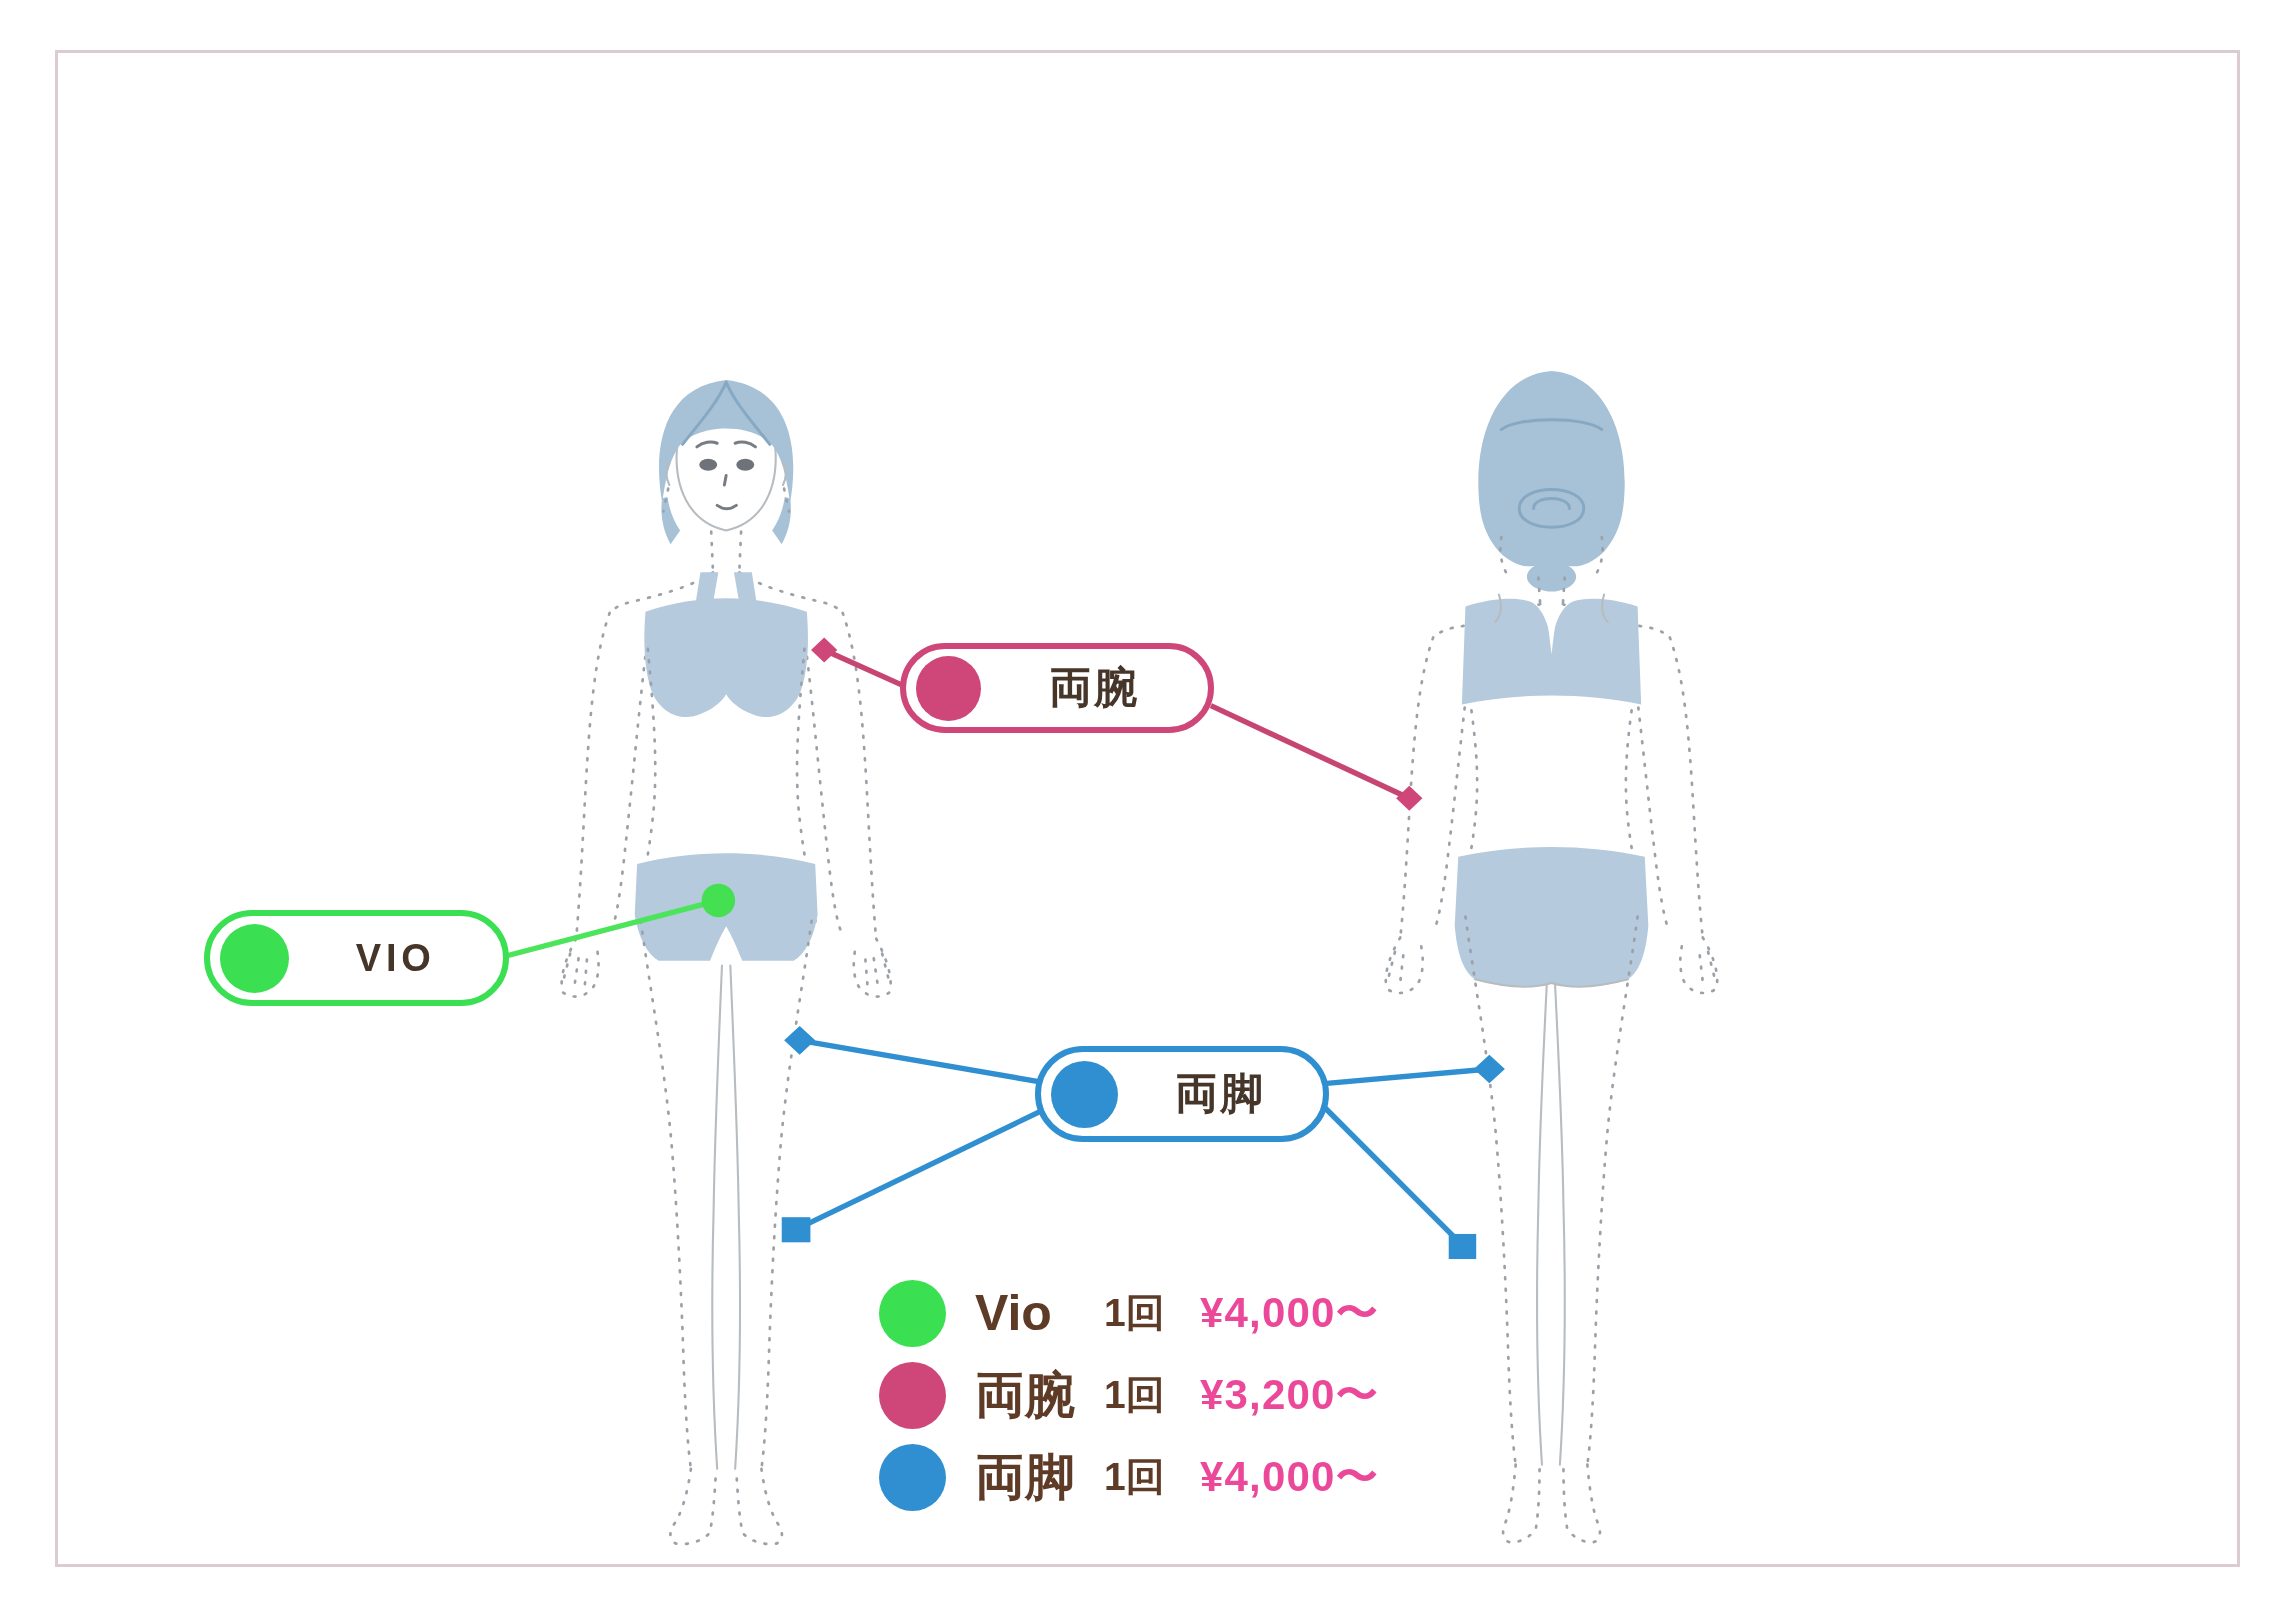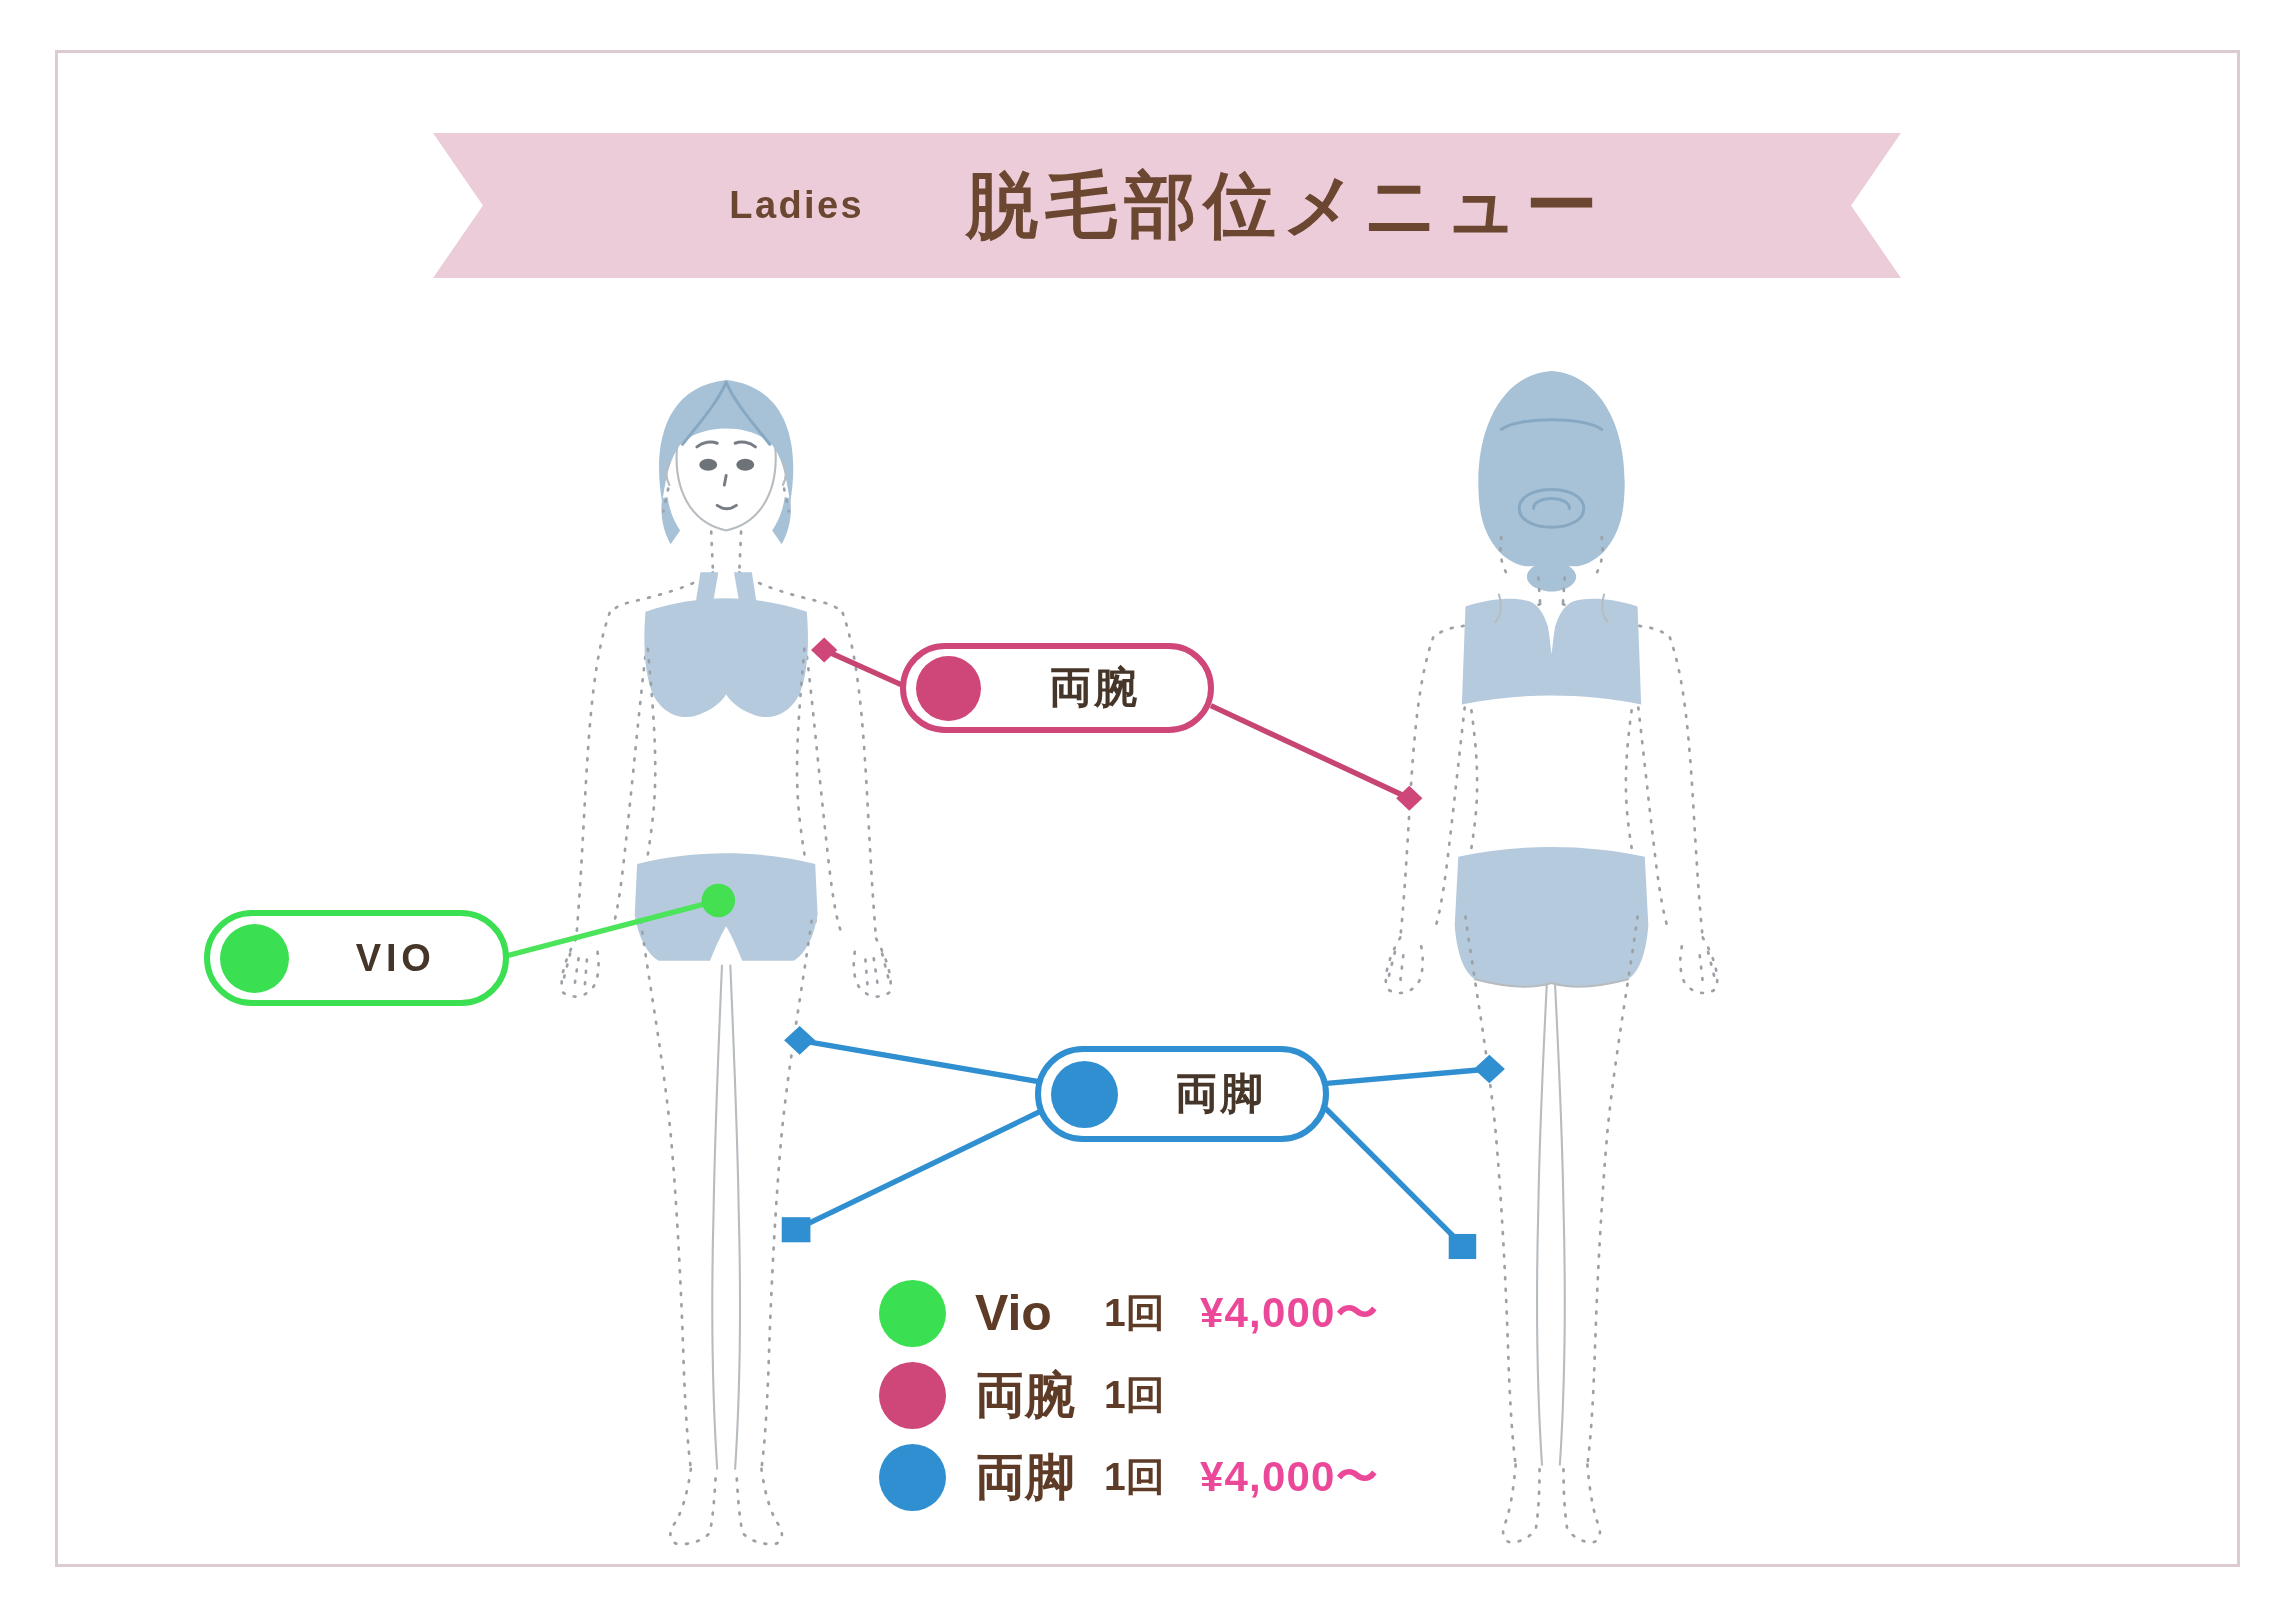--- a/index.html
+++ b/index.html
@@ -177,24 +177,20 @@
       <path d="M1338 1716 L1364 1740 L1338 1764 L1312 1740 Z" fill="#2f8fd0"></path>
       <line x1="1755" y1="1852" x2="1333" y2="2056" stroke="#2f8fd0" stroke-width="9"></line>
       <rect x="1308" y="2036" width="48" height="42" fill="#2f8fd0"></rect>
       <line x1="2220" y1="1812" x2="2492" y2="1788" stroke="#2f8fd0" stroke-width="9"></line>
       <path d="M2492 1764 L2518 1788 L2492 1812 L2466 1788 Z" fill="#2f8fd0"></path>
       <line x1="2216" y1="1852" x2="2450" y2="2086" stroke="#2f8fd0" stroke-width="9"></line>
       <rect x="2424" y="2064" width="46" height="42" fill="#2f8fd0"></rect>
     </g>
   </svg>
 
-  <div class="banner">
-    <span class="subtitle">Ladies</span>
-    <span class="title">脱毛部位メニュー</span>
-  </div>
 
   <div class="pill pill-vio" style="border-color: rgb(59, 223, 82);">
     <span class="dot" style="background-color: rgb(59, 223, 82);"></span>
     <span class="pill-text">VIO</span>
   </div>
   <div class="pill pill-arms" style="border-color: rgb(207, 70, 121);">
     <span class="dot" style="background-color: rgb(207, 70, 121);"></span>
     <span class="pill-text">両腕</span>
   </div>
   <div class="pill pill-legs" style="border-color: rgb(47, 143, 208);">
@@ -206,20 +202,21 @@
     <div class="legend-row">
       <span class="legend-dot" style="background-color: rgb(59, 223, 82);"></span>
       <span class="legend-label">Vio</span>
       <span class="legend-times">1回</span>
       <span class="legend-price">¥4,000〜</span>
     </div>
     <div class="legend-row">
       <span class="legend-dot" style="background-color: rgb(207, 70, 121);"></span>
       <span class="legend-label">両腕</span>
       <span class="legend-times">1回</span>
+      <span class="legend-price">¥3,200〜</span>
     </div>
     <div class="legend-row">
       <span class="legend-dot" style="background-color: rgb(47, 143, 208);"></span>
       <span class="legend-label">両脚</span>
       <span class="legend-times">1回</span>
       <span class="legend-price">¥4,000〜</span>
     </div>
   </div>
 </div>
 

